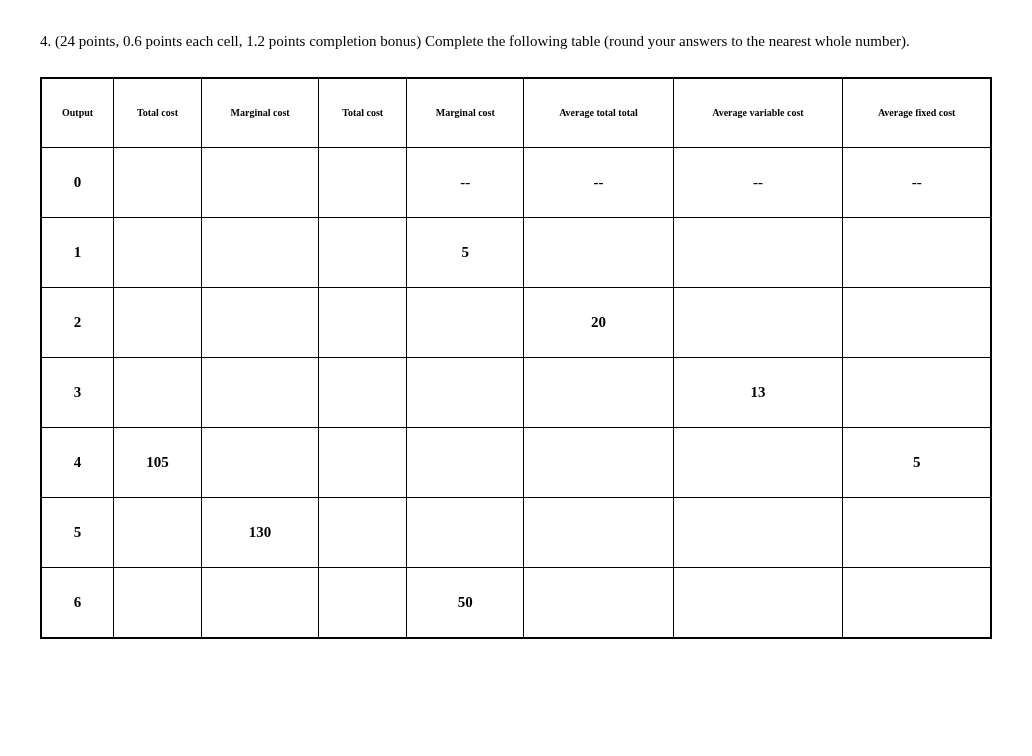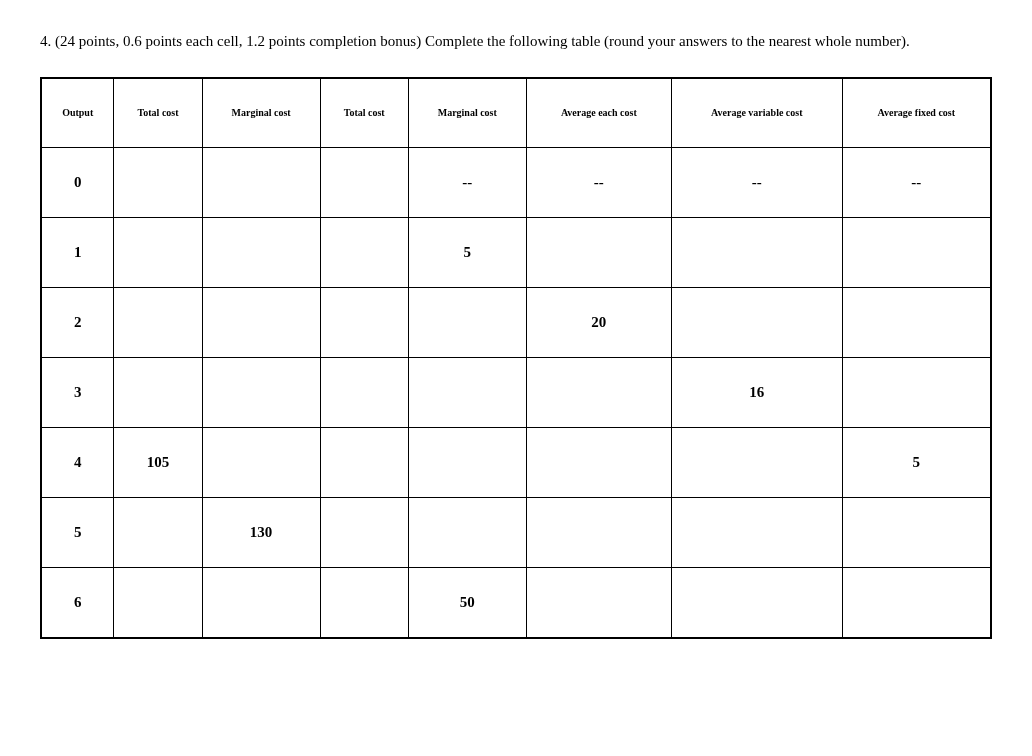--- a/index.html
+++ b/index.html
@@ -57,21 +57,21 @@
 
 <div class="table-wrapper">
   <table>
     <thead>
       <tr>
         <th><span>Output</span></th>
         <th><span>Total cost</span></th>
         <th><span>Marginal cost</span></th>
         <th><span>Total cost</span></th>
         <th><span>Marginal cost</span></th>
-        <th><span>Average each cost</span></th>
+        <th><span>Average total total</span></th>
         <th><span>Average variable cost</span></th>
         <th><span>Average fixed cost</span></th>
       </tr>
     </thead>
     <tbody id="table-body">
     <tr>
           <td>0</td>
           <td></td>
           <td></td>
           <td></td>
@@ -100,21 +100,21 @@
           <td></td>
           <td></td>
         </tr>
         <tr>
           <td>3</td>
           <td></td>
           <td></td>
           <td></td>
           <td></td>
           <td></td>
-          <td>16</td>
+          <td>13</td>
           <td></td>
         </tr>
         <tr>
           <td>4</td>
           <td>105</td>
           <td></td>
           <td></td>
           <td></td>
           <td></td>
           <td></td>

